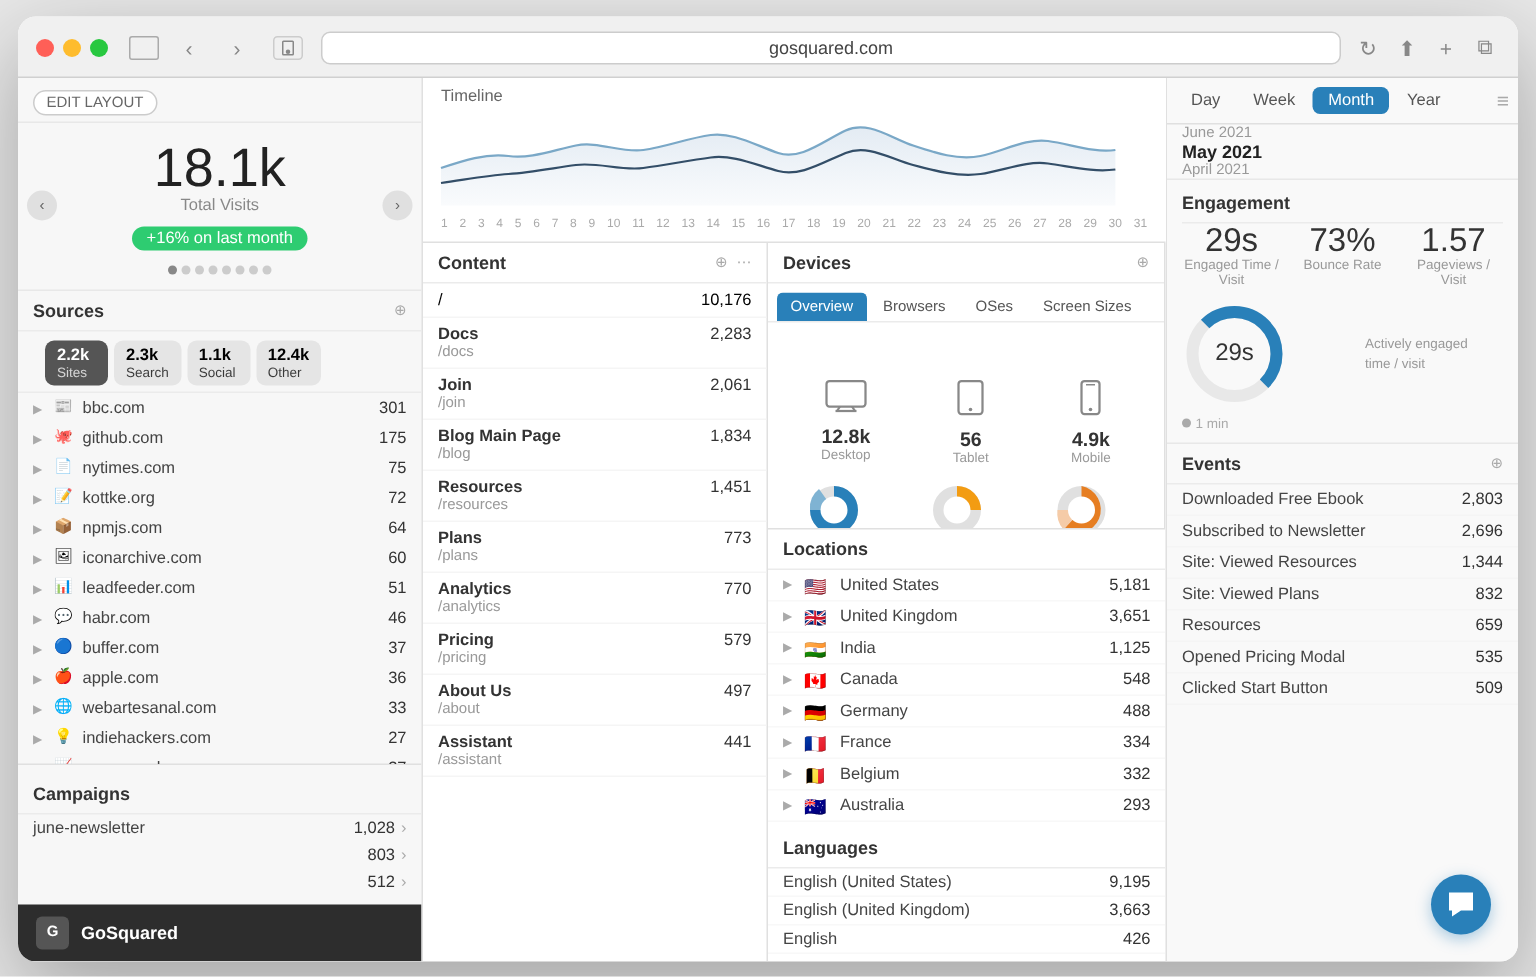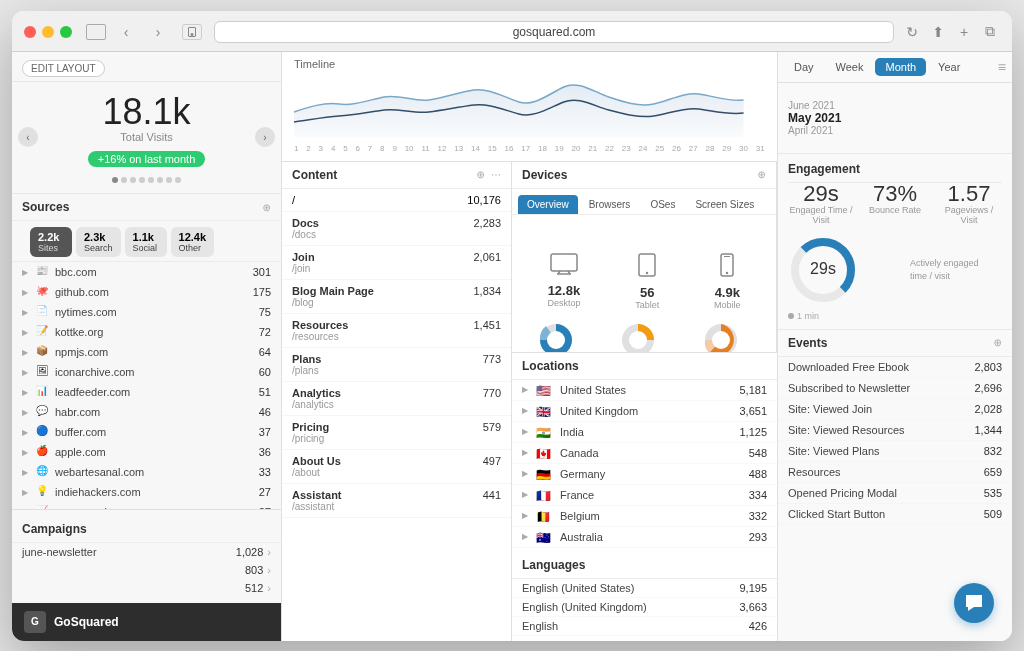--- a/index.html
+++ b/index.html
@@ -200,21 +200,21 @@
       overflow: hidden;
     }
     
     
     .time-tabs { display: flex; padding: 6px 6px; gap: 2px; border-bottom: 1px solid #e0e0e0; align-items: center; }
     .time-tab { padding: 3px 10px; font-size: 11px; border-radius: 5px; color: #555; cursor: pointer; }
     .time-tab.active { background: #2980b9; color: #fff; }
     .time-menu-icon { margin-left: auto; color: #aaa; font-size: 14px; cursor: pointer; }
     
     
-    .date-labels { padding: 17px 10px; font-size: 10px; color: #999; border-bottom: 1px solid #e8e8e8; }
+    .date-labels { padding: 0 10px; font-size: 10px; color: #999; border-bottom: 1px solid #e8e8e8; }
     .date-labels .current { color: #222; font-size: 12px; font-weight: 600; }
     
     
     .engagement-section { padding: 8px 10px; border-bottom: 1px solid #e8e8e8; }
     .engagement-metrics { display: flex; gap: 8px; margin-bottom: 6px; }
     .eng-metric { text-align: center; flex: 1; }
     .eng-value { font-size: 22px; font-weight: 300; color: #333; line-height: 1; }
     .eng-label { font-size: 9px; color: #999; }
     .one-min-label { font-size: 9px; color: #aaa; margin-top: 2px; display: flex; align-items: center; gap: 3px; }
     .one-min-dot { width: 6px; height: 6px; border-radius: 50%; background: #aaa; }
@@ -766,24 +766,20 @@
         <div id="events-list">
             <div class="event-row">
     <span class="event-name">Downloaded Free Ebook</span>
     <span class="event-count">2,803</span>
   </div>
             <div class="event-row">
     <span class="event-name">Subscribed to Newsletter</span>
     <span class="event-count">2,696</span>
   </div>
             <div class="event-row">
-    <span class="event-name">Site: Viewed Join</span>
-    <span class="event-count">2,028</span>
-  </div>
-            <div class="event-row">
     <span class="event-name">Site: Viewed Resources</span>
     <span class="event-count">1,344</span>
   </div>
             <div class="event-row">
     <span class="event-name">Site: Viewed Plans</span>
     <span class="event-count">832</span>
   </div>
             <div class="event-row">
     <span class="event-name">Resources</span>
     <span class="event-count">659</span>

